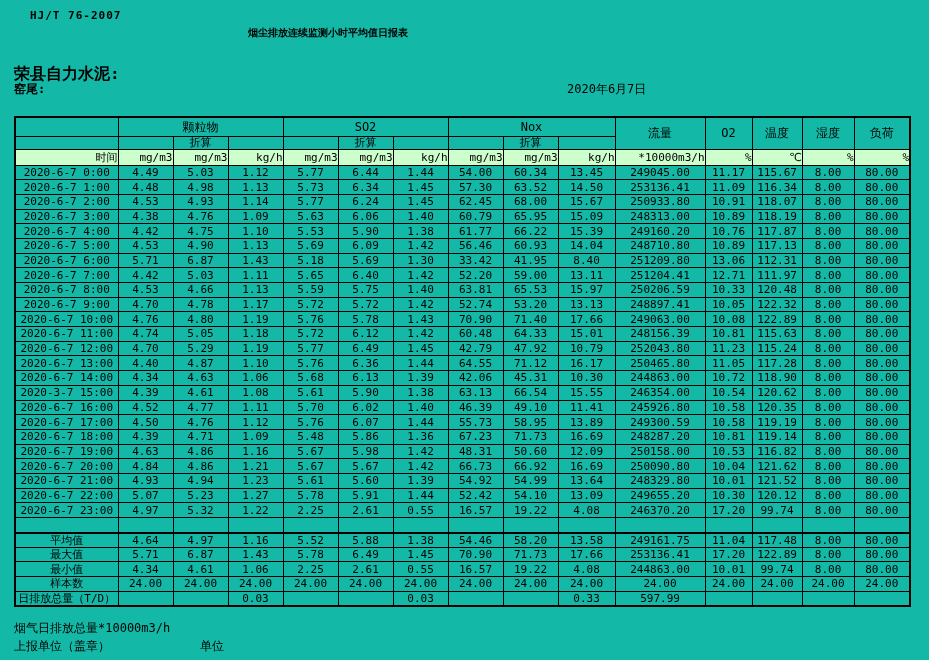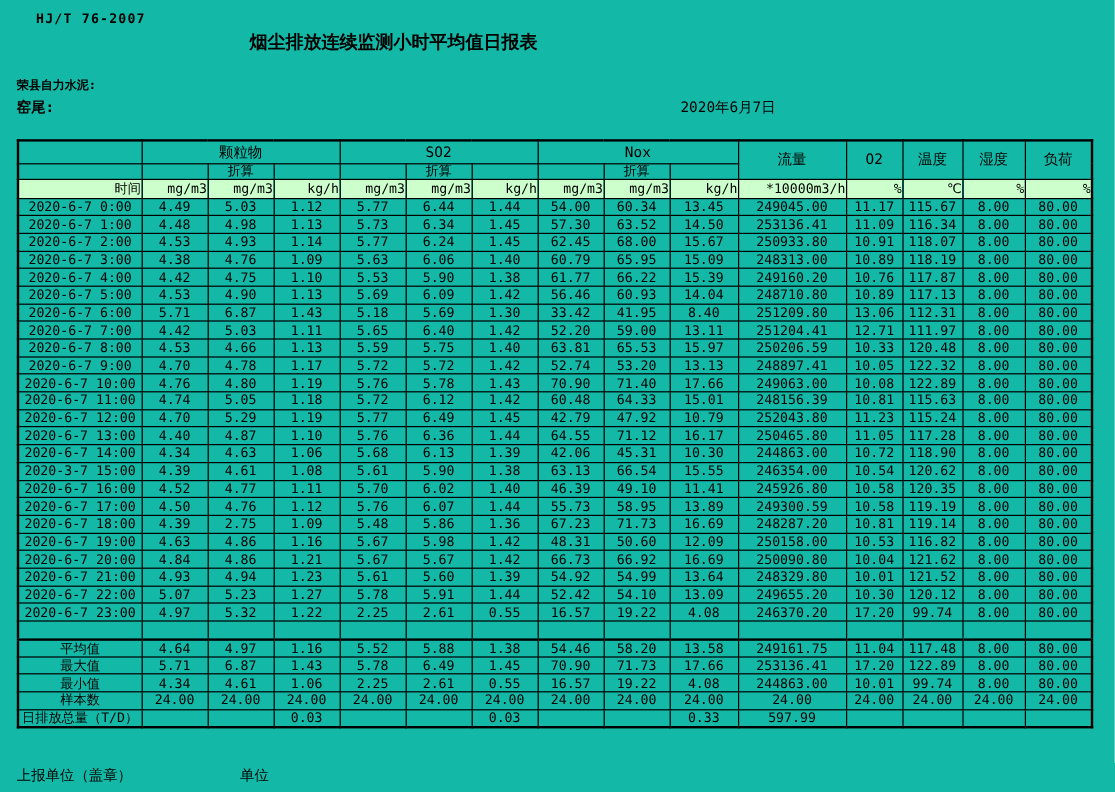--- a/index.html
+++ b/index.html
@@ -2,22 +2,22 @@
 <html><head>
 <meta charset="utf-8">
 <style>
   html,body{margin:0;padding:0;background:#fff;}
   .page{
     position:relative;width:929px;height:660px;background:#14b8a6;
     font-family:"DejaVu Sans Mono","DejaVu Sans",sans-serif;color:#000;
     overflow:hidden;
   }
   .std{position:absolute;top:9px;left:30px;font-size:11px;font-weight:bold;letter-spacing:1px;}
-  .title{position:absolute;top:26px;left:0;width:656px;text-align:center;font-size:15px;font-weight:bold;}
-  .company{position:absolute;top:64px;left:14px;font-size:10px;font-weight:bold;}
+  .title{position:absolute;top:26px;left:0;width:656px;text-align:center;font-size:10px;font-weight:bold;}
+  .company{position:absolute;top:64px;left:14px;font-size:16px;font-weight:bold;}
   .site{position:absolute;top:81px;left:14px;font-size:12px;font-weight:bold;}
   .date{position:absolute;top:81px;left:567px;font-size:12px;}
   table.report{
     position:absolute;top:116px;left:14px;width:897px;
     border-collapse:collapse;table-layout:fixed;
     border:2px solid #000;font-size:11px;
   }
   table.report td, table.report th{
     border:1px solid #000;padding:0;margin:0;
     text-align:center;vertical-align:middle;
@@ -414,21 +414,21 @@
           <td class="c-num">13.89</td>
           <td class="c-flow">249300.59</td>
           <td class="c-num">10.58</td>
           <td class="c-num">119.19</td>
           <td class="c-num">8.00</td>
           <td class="c-num">80.00</td>
         </tr>
         <tr class="data-row">
           <td class="c-time">2020-6-7 18:00</td>
           <td class="c-num">4.39</td>
-          <td class="c-num">2.75</td>
+          <td class="c-num">4.71</td>
           <td class="c-num">1.09</td>
           <td class="c-num">5.48</td>
           <td class="c-num">5.86</td>
           <td class="c-num">1.36</td>
           <td class="c-num">67.23</td>
           <td class="c-num">71.73</td>
           <td class="c-num">16.69</td>
           <td class="c-flow">248287.20</td>
           <td class="c-num">10.81</td>
           <td class="c-num">119.14</td>
@@ -620,15 +620,16 @@
           <td class="c-right">0.33</td>
           <td class="c-flow">597.99</td>
           <td class="c-num"></td>
           <td class="c-num"></td>
           <td class="c-num"></td>
           <td class="c-num"></td>
         </tr>
       </tbody>
   </table>
 
+  <div class="footnote">烟气日排放总量*10000m3/h</div>
   <div class="report-unit">上报单位（盖章）</div>
   <div class="unit-label">单位</div>
 </div>
 
 </body></html>

